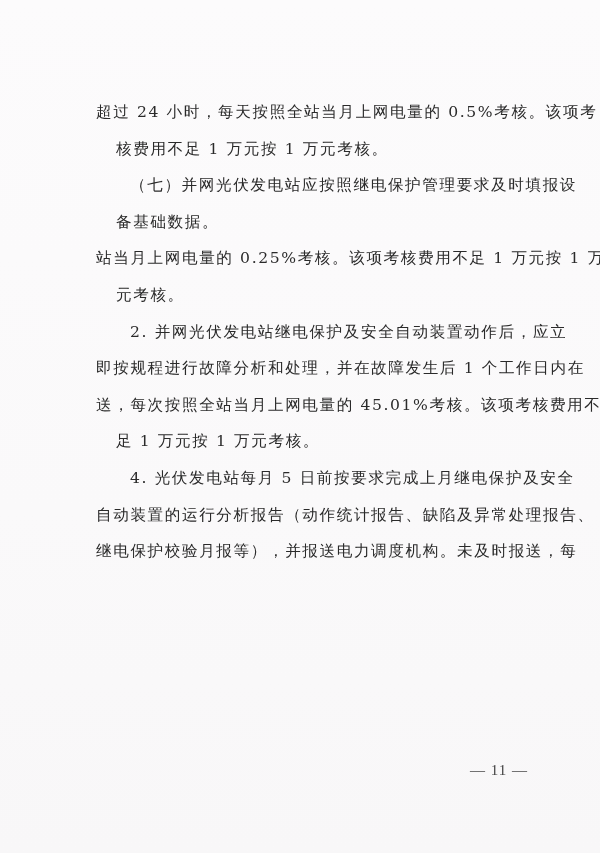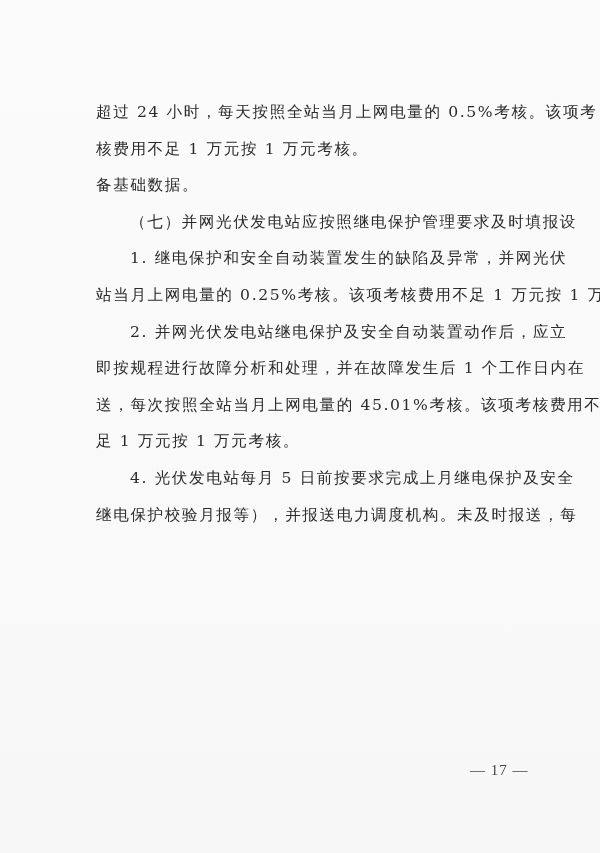--- a/index.html
+++ b/index.html
@@ -33,20 +33,21 @@
       line-height: 36.6px;
       font-size: 15.6px;
       white-space: nowrap;
       letter-spacing: 1.6px;
       text-align: justify;
       text-align-last: justify;
       display: block;
     }
     .line.last {
       text-align-last: left;
+      margin-left: 20px;
     }
     .line.indent {
       padding-left: 34px;
     }
     .page-number {
       position: absolute;
       left: 470px;
       top: 762px;
       font-size: 15px;
       color: #444;
@@ -59,38 +60,39 @@
 
 <div class="page">
   <div class="content">
 
     <div>
       <span class="line">超过 24 小时，每天按照全站当月上网电量的 0.5%考核。该项考</span>
       <span class="line last">核费用不足 1 万元按 1 万元考核。</span>
     </div>
 
     <div>
+      <span class="line indent">（七）并网光伏发电站应按照继电保护管理要求及时填报设</span>
       <span class="line last">备基础数据。</span>
-      <span class="line indent">（七）并网光伏发电站应按照继电保护管理要求及时填报设</span>
     </div>
 
     <div>
-      <span class="line indent">1. 继电保护和安全自动装置发生的缺陷及异常，并网光伏</span>
       <span class="line">站当月上网电量的 0.25%考核。该项考核费用不足 1 万元按 1 万</span>
+      <span class="line last">元考核。</span>
     </div>
 
     <div>
       <span class="line indent">2. 并网光伏发电站继电保护及安全自动装置动作后，应立</span>
       <span class="line">即按规程进行故障分析和处理，并在故障发生后 1 个工作日内在</span>
       <span class="line">送，每次按照全站当月上网电量的 45.01%考核。该项考核费用不</span>
       <span class="line last">足 1 万元按 1 万元考核。</span>
     </div>
 
 
     <div>
       <span class="line indent">4. 光伏发电站每月 5 日前按要求完成上月继电保护及安全</span>
+      <span class="line">自动装置的运行分析报告（动作统计报告、缺陷及异常处理报告、</span>
       <span class="line">继电保护校验月报等），并报送电力调度机构。未及时报送，每</span>
     </div>
 
   </div>
 
-  <div class="page-number">— 17 —</div>
+  <div class="page-number">— 11 —</div>
 </div>
 
 </body></html>

